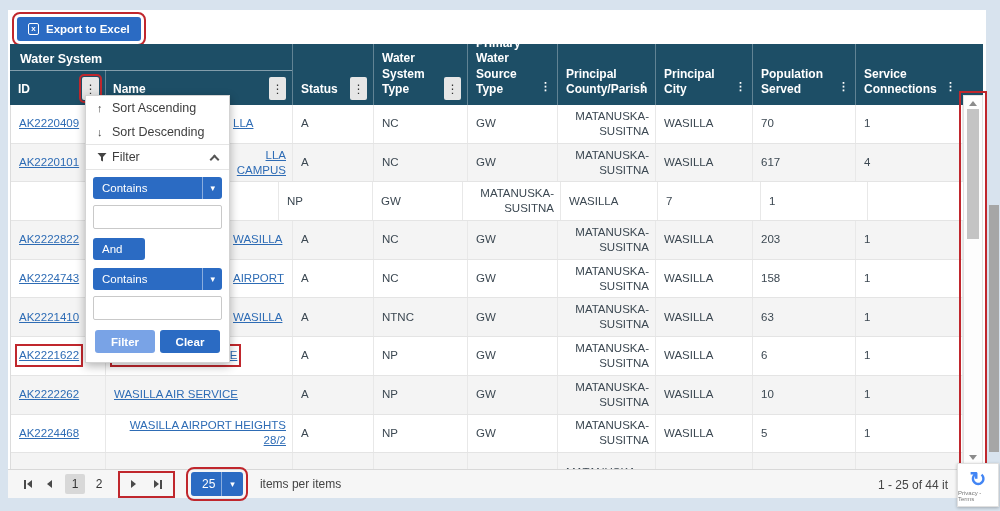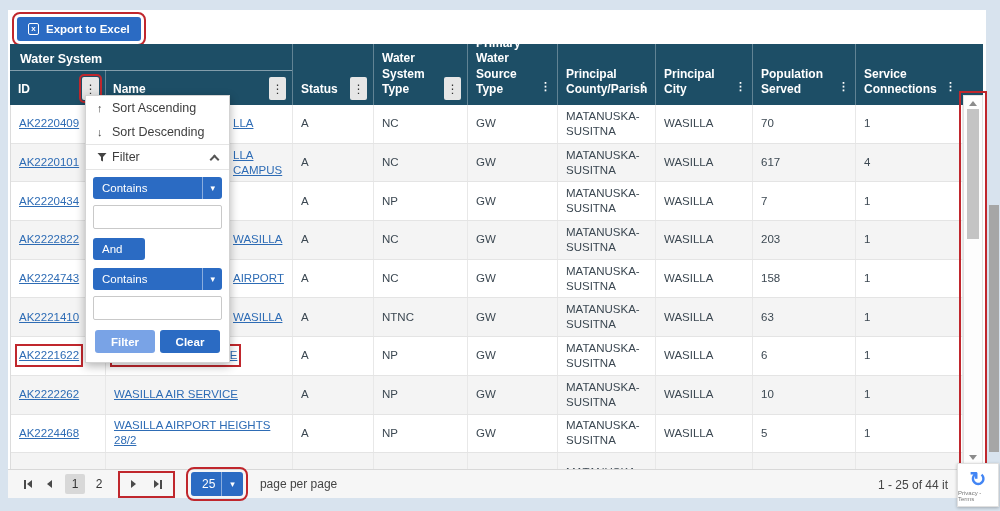--- a/index.html
+++ b/index.html
@@ -30,21 +30,21 @@
   .hcell.hb::before{content:"";position:absolute;left:0;bottom:0;height:35px;width:1px;background:rgba(255,255,255,.3);}
   .w0{width:95px}.w1{width:187px}.w2{width:81px}.w3{width:94px}.w4{width:90px}
   .w5{width:98px}.w6{width:97px}.w7{width:103px}.w8{width:107px}.wS{flex:1}
   .kebab-boxed{position:absolute;right:6px;bottom:5px;width:17px;height:23px;background:#e6e6e6;border:none;
     border-radius:2px;color:#333;font-size:12px;display:flex;align-items:center;justify-content:center;cursor:pointer;font-family:inherit;}
   .kebab-boxed.anno{outline:2px solid var(--red);outline-offset:1px;}
   .kebab-plain{position:absolute;right:6px;bottom:12px;color:#fff;font-size:11px;cursor:pointer;}
 
   
   .tbody{margin-left:2px;width:973px;height:364px;overflow:hidden;background:#86efac;
-    border-left:1px solid #dcdcdc;border-right:1px solid #dcdcdc;}
+    border-left:1px solid #dcdcdc;border-right:1px solid #dcdcdc;text-align:right;}
   .trow{display:flex;height:38.7px;border-bottom:1px solid #e4e4e4;background:#fff;}
   .trow.alt{background:#f4f4f4;}
   .tcell{padding:0 6px 0 8px;display:flex;align-items:center;font-size:11.5px;color:#3c4852;
     border-right:1px solid #e8e8e8;overflow:hidden;line-height:15px;}
   .tcell.shift{padding-left:127px;}
   .tcell.nob{border-right:none;}
   .cell-link{color:var(--link);text-decoration:underline;cursor:pointer;}
   .anno-text{outline:2px solid var(--red);outline-offset:2px;}
 
   
@@ -170,23 +170,20 @@
         <div class="tcell w2">A</div>
         <div class="tcell w3">NC</div>
         <div class="tcell w4">GW</div>
         <div class="tcell w5">MATANUSKA-SUSITNA</div>
         <div class="tcell w6">WASILLA</div>
         <div class="tcell w7">617</div>
         <div class="tcell w8">4</div>
         <div class="tcell wS nob"></div>
       </div>
       <div class="trow">
-        <div class="tcell w0">
-          <a class="cell-link">AK2220434</a>
-        </div>
         <div class="tcell w1 shift"></div>
         <div class="tcell w2">A</div>
         <div class="tcell w3">NP</div>
         <div class="tcell w4">GW</div>
         <div class="tcell w5">MATANUSKA-SUSITNA</div>
         <div class="tcell w6">WASILLA</div>
         <div class="tcell w7">7</div>
         <div class="tcell w8">1</div>
         <div class="tcell wS nob"></div>
       </div>
@@ -318,21 +315,21 @@
       </button>
       <button class="pbtn">
         <span class="tri r"></span>
           <span class="vbar"></span>
       </button>
     </span>
     <span class="size-dd">
       <span>25</span>
       <span class="caret">▾</span>
     </span>
-    <span class="ipp">page per page</span>
+    <span class="ipp">items per items</span>
     <span class="range">1 - 25 of 44 it</span>
   </div>
 
 </div>
 
 <div class="menu">
   <div class="menu-item">
     <span class="mi-ic">↑</span>
     <span>Sort Ascending</span>
   </div>

